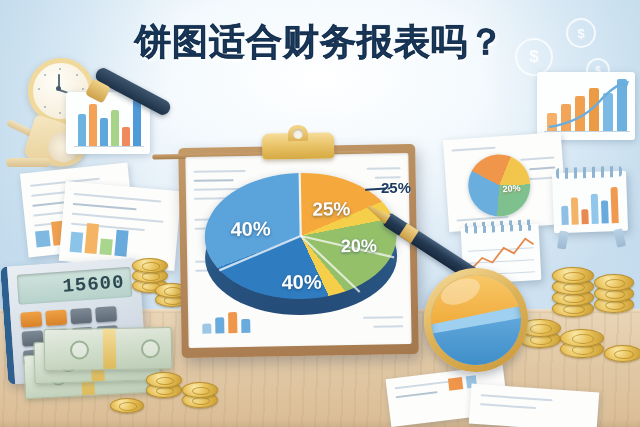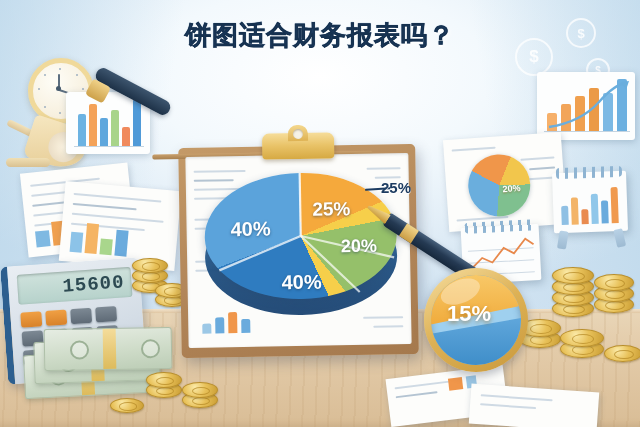--- a/index.html
+++ b/index.html
@@ -32,21 +32,21 @@
     background:repeating-linear-gradient(92deg, rgba(185,150,105,.16) 0 2px, rgba(255,255,255,0) 2px 13px);}
   .desk-edge{position:absolute;left:0;right:0;top:0;height:4px;background:linear-gradient(180deg,#f2e3cb,#e0c7a4);}
 
   
   .paper{position:absolute;background:#fdfdfb;box-shadow:1px 2px 6px rgba(60,85,110,.25);}
   .pline{position:absolute;height:2px;background:#cfdae4;border-radius:1px;}
   .pline.dark{background:#b4c4d2;}
 
   
   .title{position:absolute;left:0;right:0;top:18px;text-align:center;
-    font-size:26px;font-weight:bold;color:#1d3c61;letter-spacing:1px;
+    font-size:36px;font-weight:bold;color:#1d3c61;letter-spacing:1px;
     text-shadow:0 2px 0 #ffffff, 0 0 1px #355f8c, 2px 2px 4px rgba(255,255,255,.9);
     -webkit-text-stroke:.5px #16314f;}
   .subwrap{position:absolute;left:0;right:0;top:84px;text-align:center;}
   .subtitle{display:inline-block;background:linear-gradient(180deg,#fbe183 0%,#f7cf4e 55%,#f2c63f 100%);
     border-radius:20px;padding:5px 22px 6px;font-size:20px;font-weight:bold;color:#1d3c61;
     box-shadow:0 2px 5px rgba(130,105,30,.28);letter-spacing:.5px;}
 
   
   .clock{width:56px;height:56px;border-radius:50%;
     background:radial-gradient(circle at 38% 32%,#fefdf7,#f4ead3);
@@ -420,20 +420,18 @@
     <div class="pen-nib"></div>
   </div>
 
   <div class="mag-handle"></div>
   <div class="mag-ferrule"></div>
   <div class="mag">
     <div class="mag-glass">
       <div class="mag-bot"></div>
       <div class="mag-top"></div>
       <div class="mag-shine"></div>
-      <div class="abs" style="left:16px;top:26px;color:#ffffff;font-size:22px;font-weight:bold;
-           text-shadow:0 2px 4px rgba(150,95,20,.6);">15%</div>
     </div>
   </div>
 
   <div class="title">饼图适合财务报表吗？</div>
 
 </div>
 
 </body></html>

